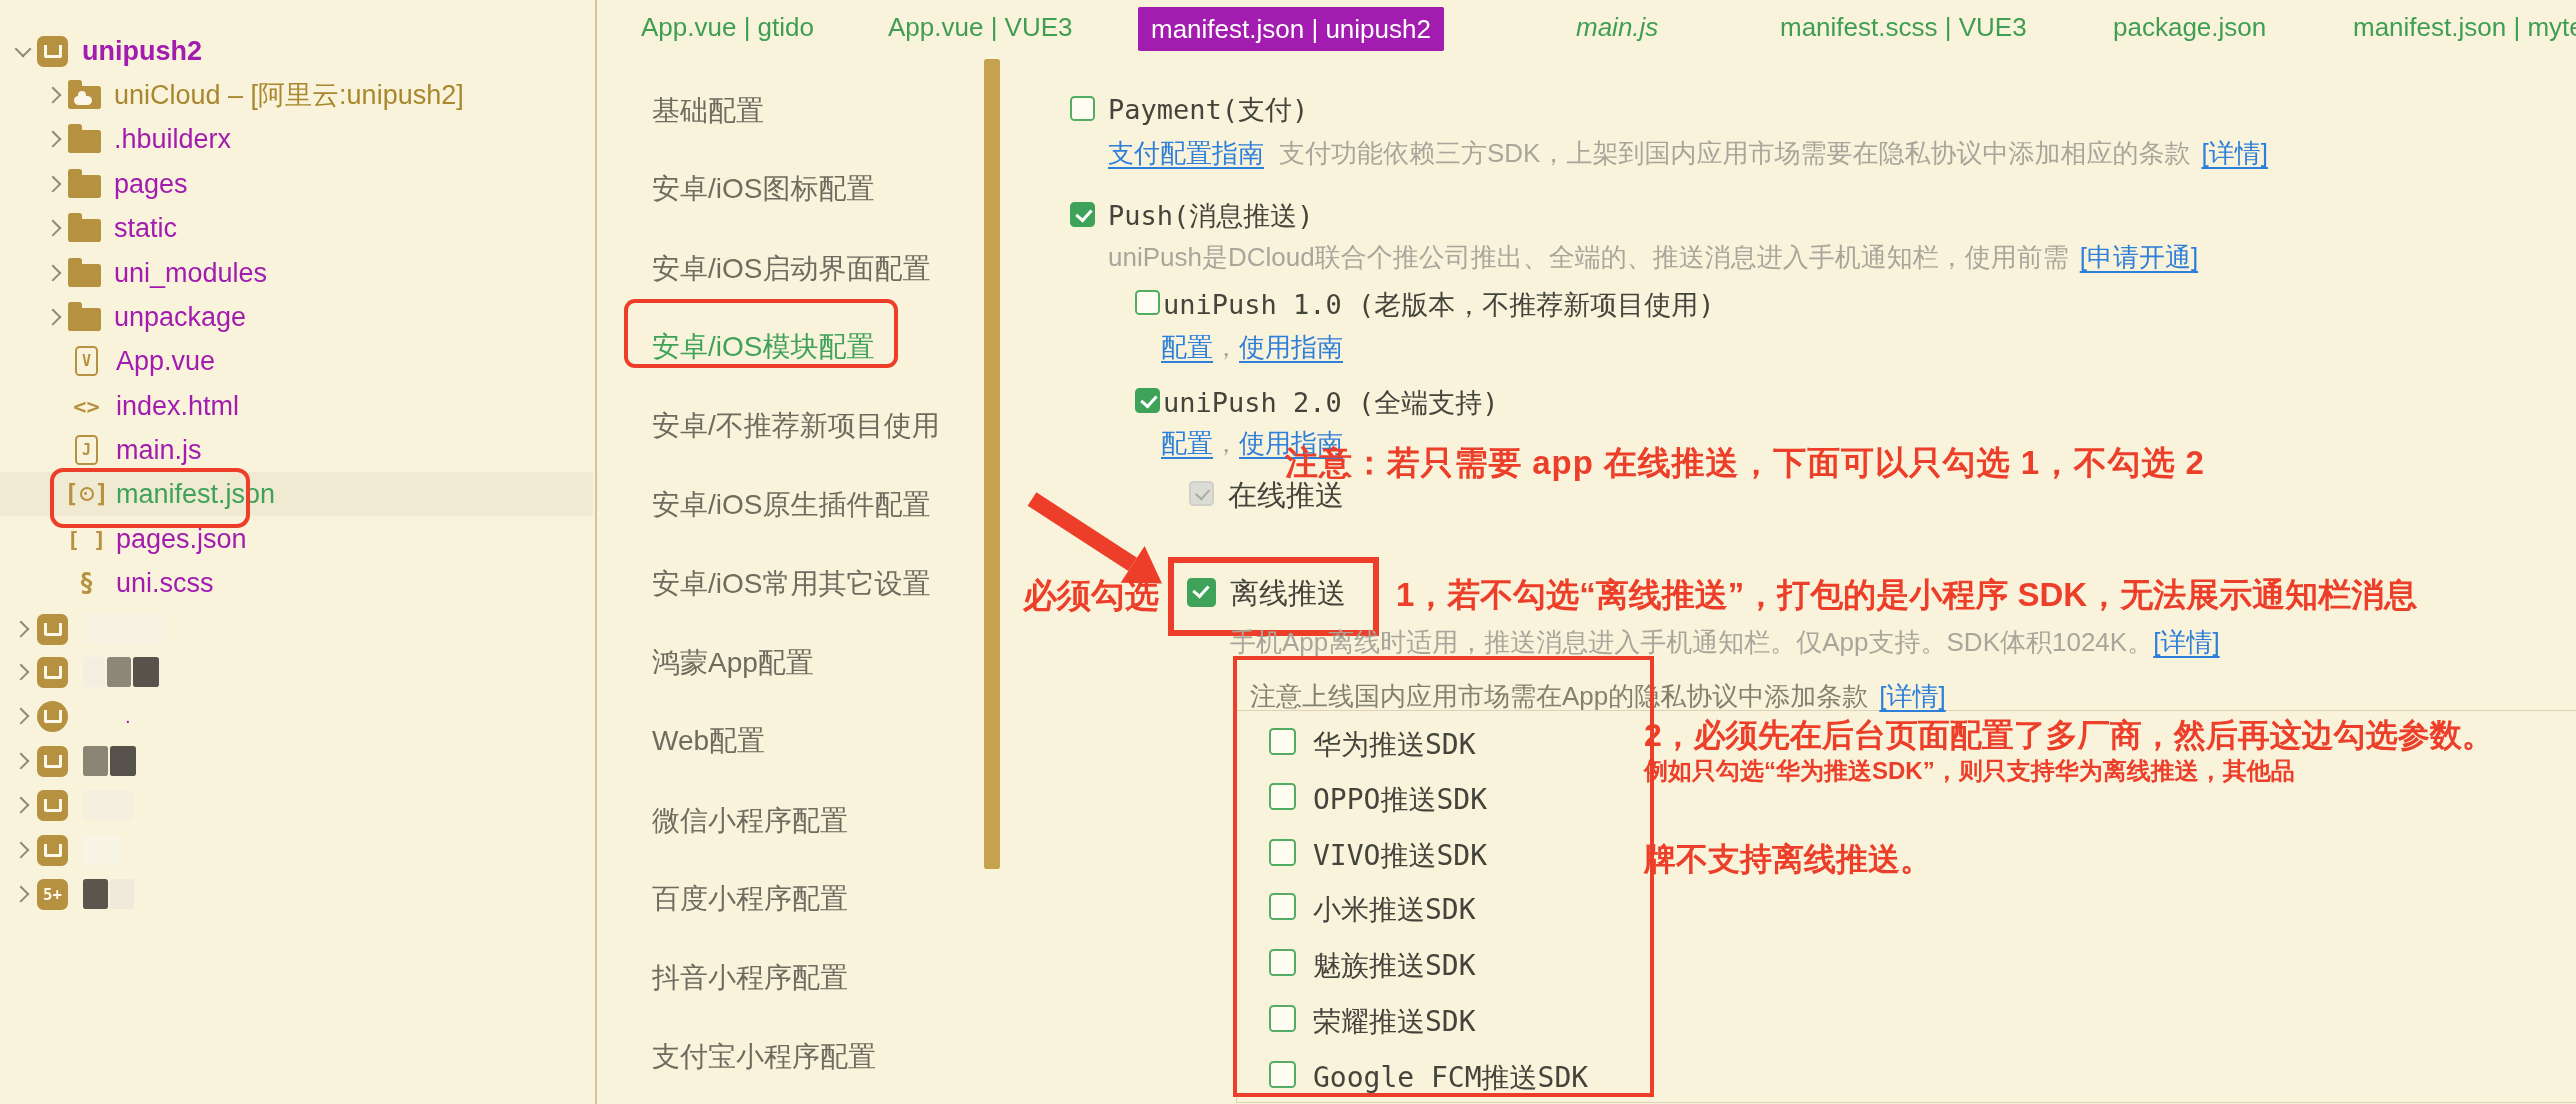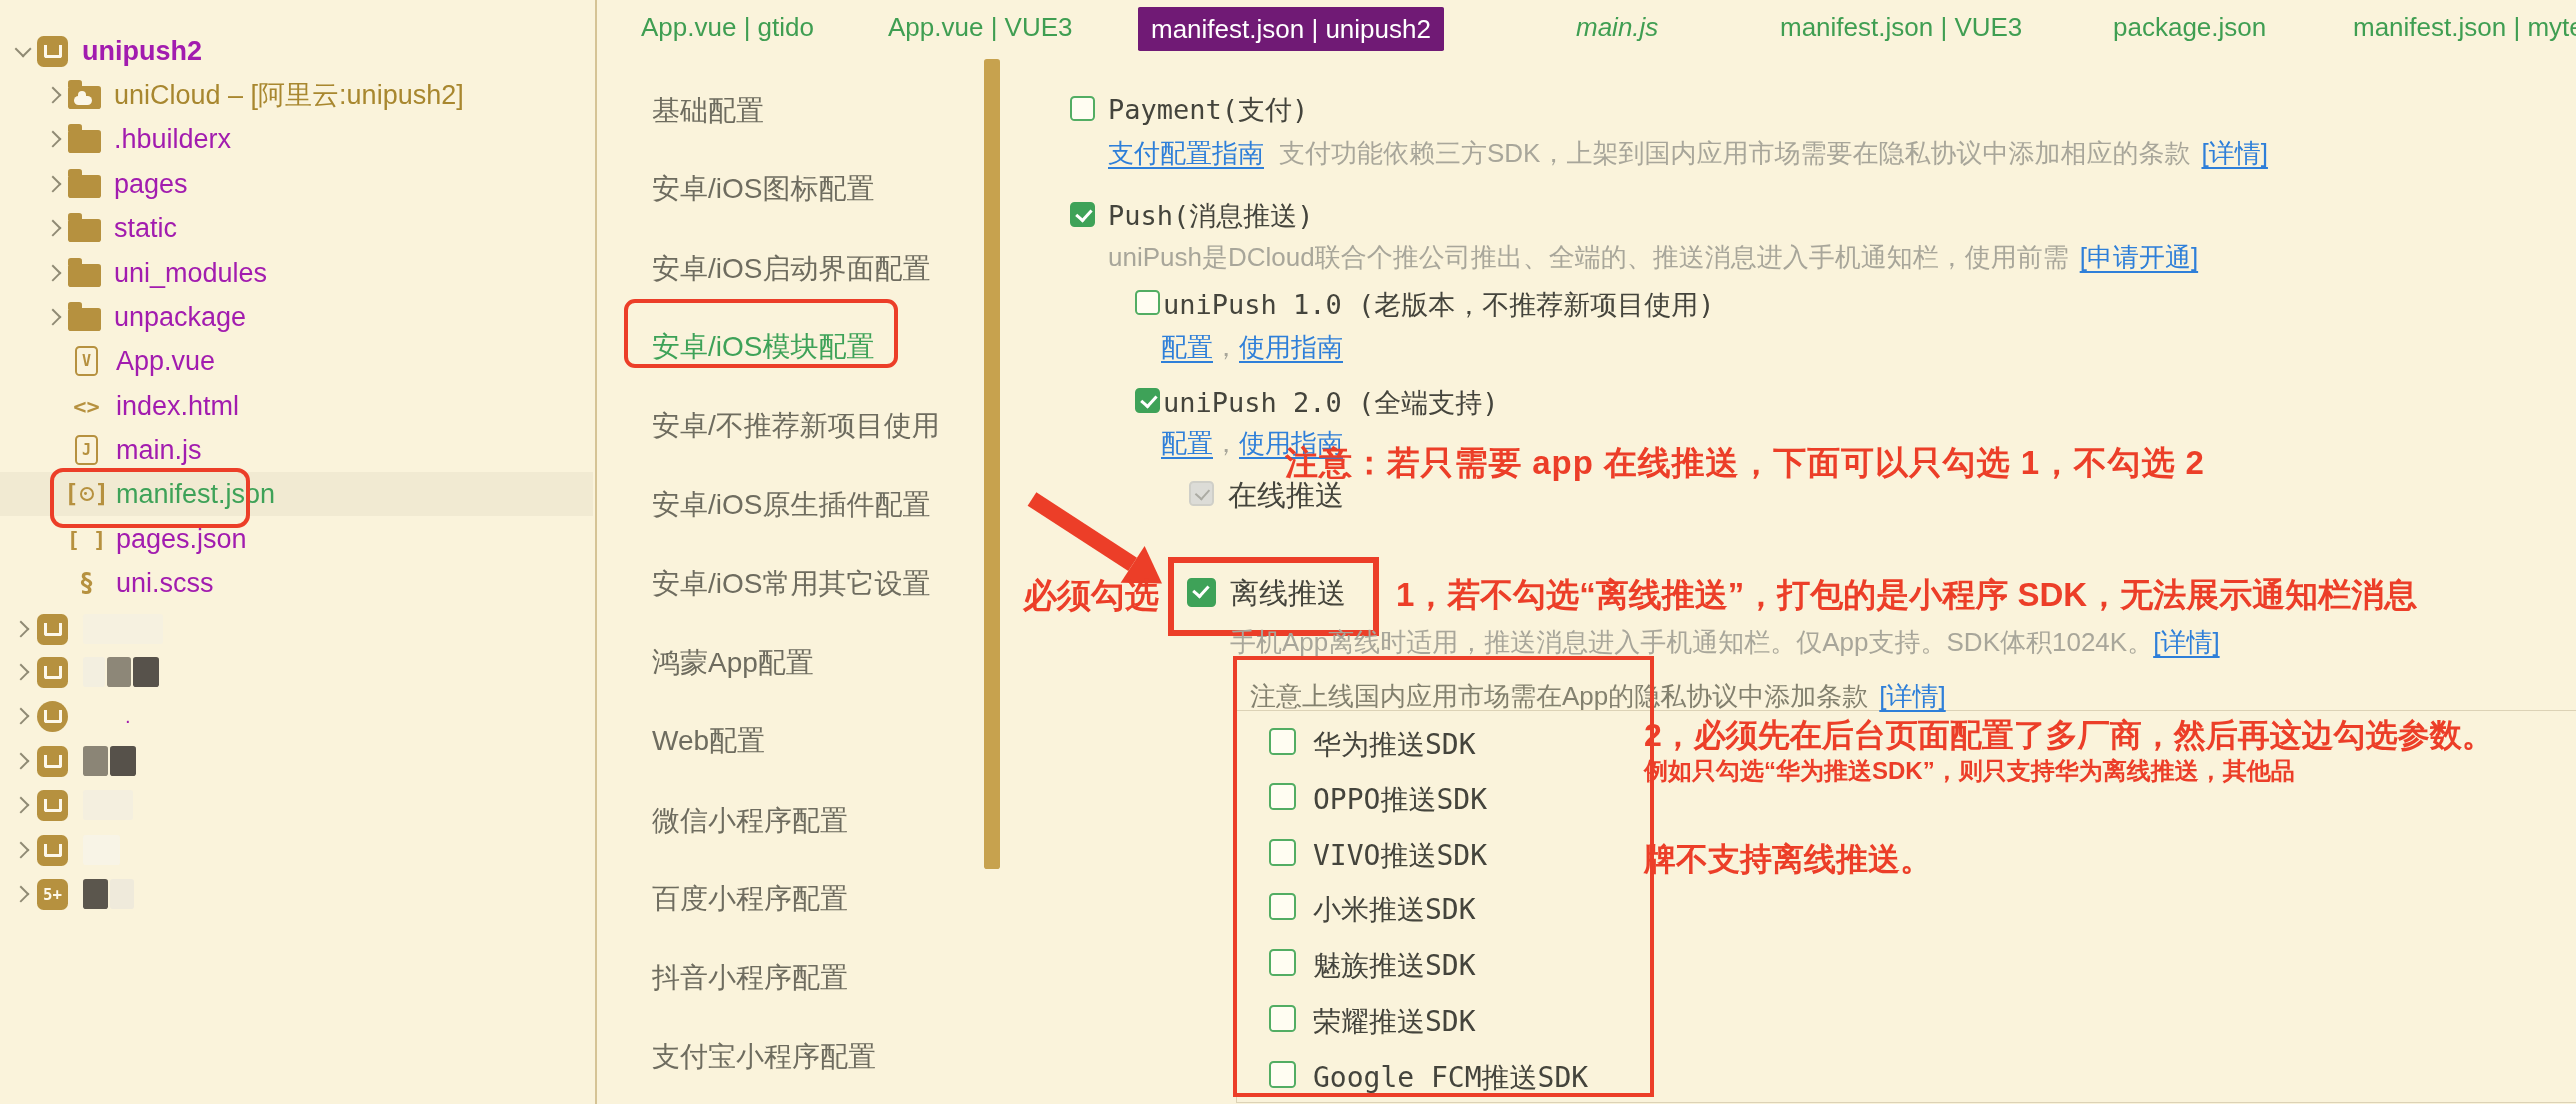--- a/index.html
+++ b/index.html
@@ -33,21 +33,21 @@
   .icon-txt{color:#b6913f;font:bold 22px "DejaVu Sans Mono",monospace;}
   .icon-manifest{color:#b6913f;font:bold 24px "DejaVu Sans Mono",monospace;display:flex;align-items:center;}
   .gear{width:14px;height:14px;border:2.8px solid #b6913f;border-radius:50%;position:relative;display:inline-block;margin:0 0.9px;box-sizing:border-box;}
   .gear::after{content:"";position:absolute;left:2.8px;top:2.8px;width:2.8px;height:2.8px;background:#b6913f;border-radius:50%;}
   .blurpatch{display:inline-block;height:30px;border-radius:2.8px;margin-left:1.8px;}
   .sel-outline{position:absolute;left:50px;top:468px;width:192px;height:52px;border:4.6px solid #ec3e28;border-radius:13px;}
 
   
   .tab{position:absolute;top:0;height:54px;display:flex;align-items:center;font-size:26px;color:#3f9e52;white-space:nowrap;cursor:default;}
   .tab.italic{font-style:italic;}
-  .tab.active{top:7.4px;height:44px;background:#701a75;color:#fff;padding:0 13px;border-radius:1.8px;}
+  .tab.active{top:7.4px;height:44px;background:#a21caf;color:#fff;padding:0 13px;border-radius:1.8px;}
 
   
   .navitem{position:absolute;left:652px;font-size:28px;color:#6e6c5f;white-space:nowrap;cursor:default;}
   .navitem.active{color:#3ea258;}
   .nav-outline{position:absolute;left:624px;top:299px;width:266px;height:61px;border:4.6px solid #ec3e28;border-radius:11px;}
   .scrollbar{position:absolute;left:984px;top:59px;width:15.7px;height:810px;background:#c7a24e;border-radius:2.8px;}
 
   
   .cb{position:absolute;width:25px;height:25px;border:2.8px solid #52ad63;border-radius:4.6px;background:#fffdf2;box-sizing:border-box;}
   .cb.checked{background:#3ea258;border-color:#3ea258;}
@@ -238,21 +238,21 @@
   <div class="tab" style="left:888px">
       <span>App.vue | VUE3</span>
     </div>
   <div class="tab active" style="left:1138px;min-width:274px;justify-content:center">
       <span>manifest.json | unipush2</span>
     </div>
   <div class="tab italic" style="left:1576px">
       <span>main.js</span>
     </div>
   <div class="tab" style="left:1780px">
-      <span>manifest.json | VUE3</span>
+      <span>manifest.scss | VUE3</span>
     </div>
   <div class="tab" style="left:2113px">
       <span>package.json</span>
     </div>
   <div class="tab" style="left:2353px">
       <span>manifest.json | myte</span>
     </div>
 
   <div class="navitem" style="top:92px">基础配置</div>
   <div class="navitem" style="top:170px">安卓/iOS图标配置</div>

